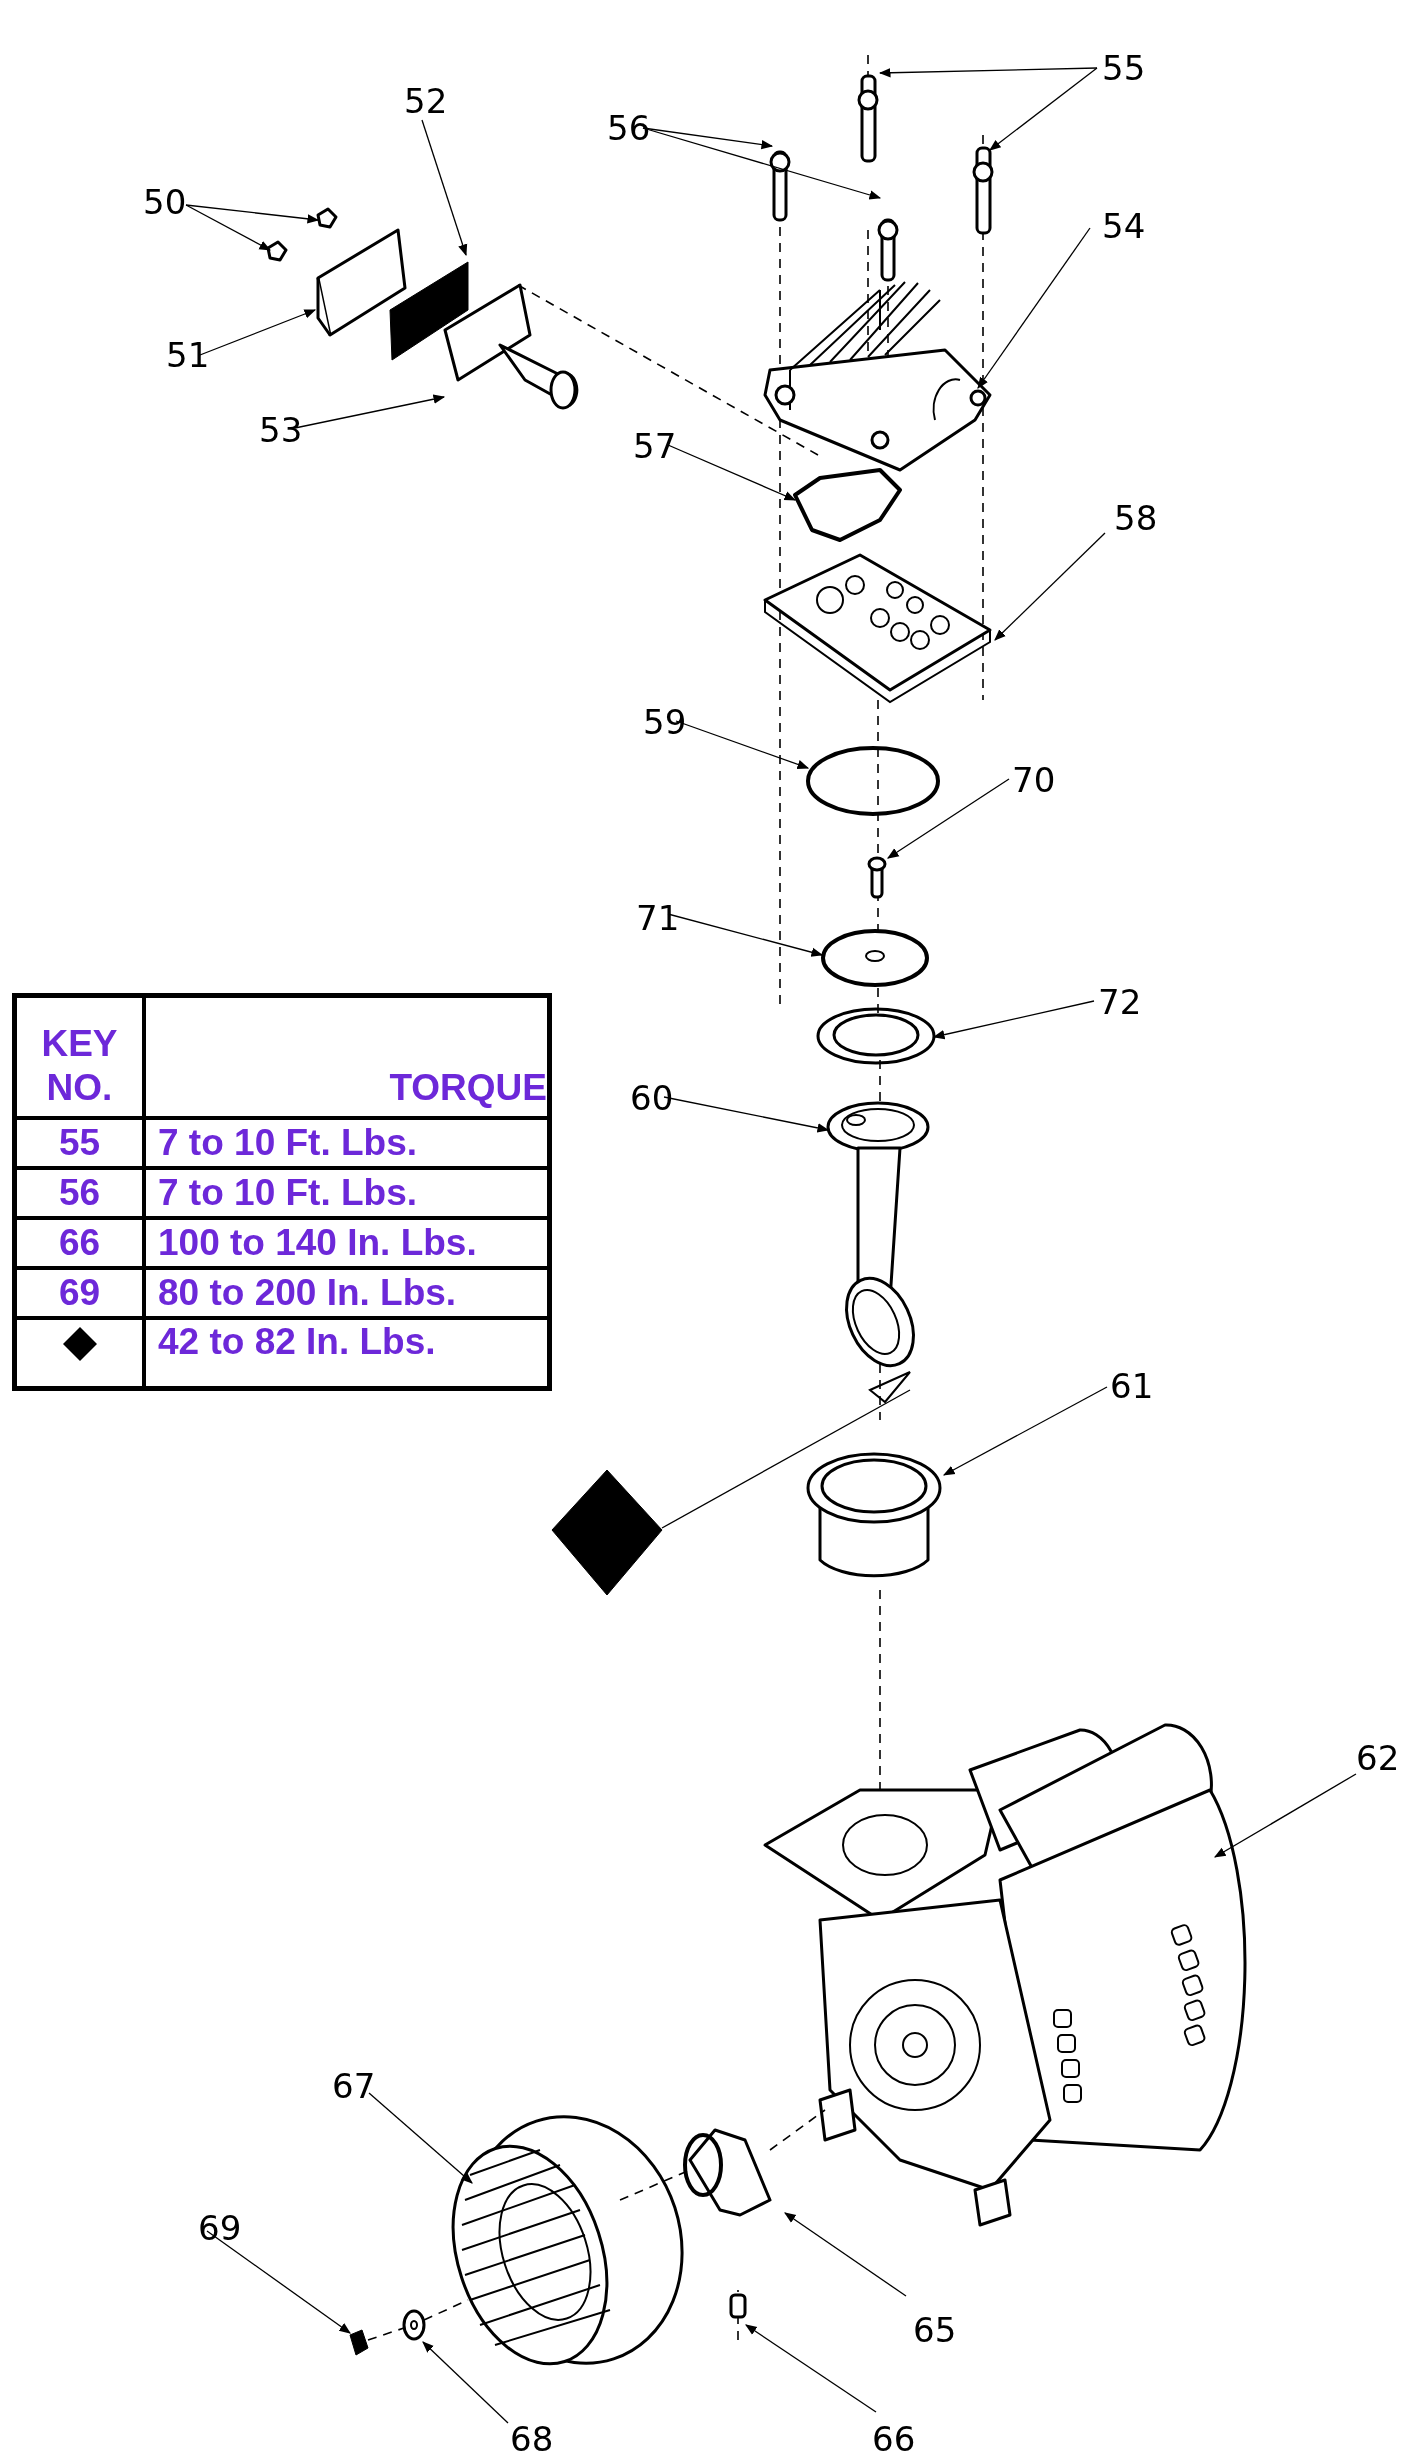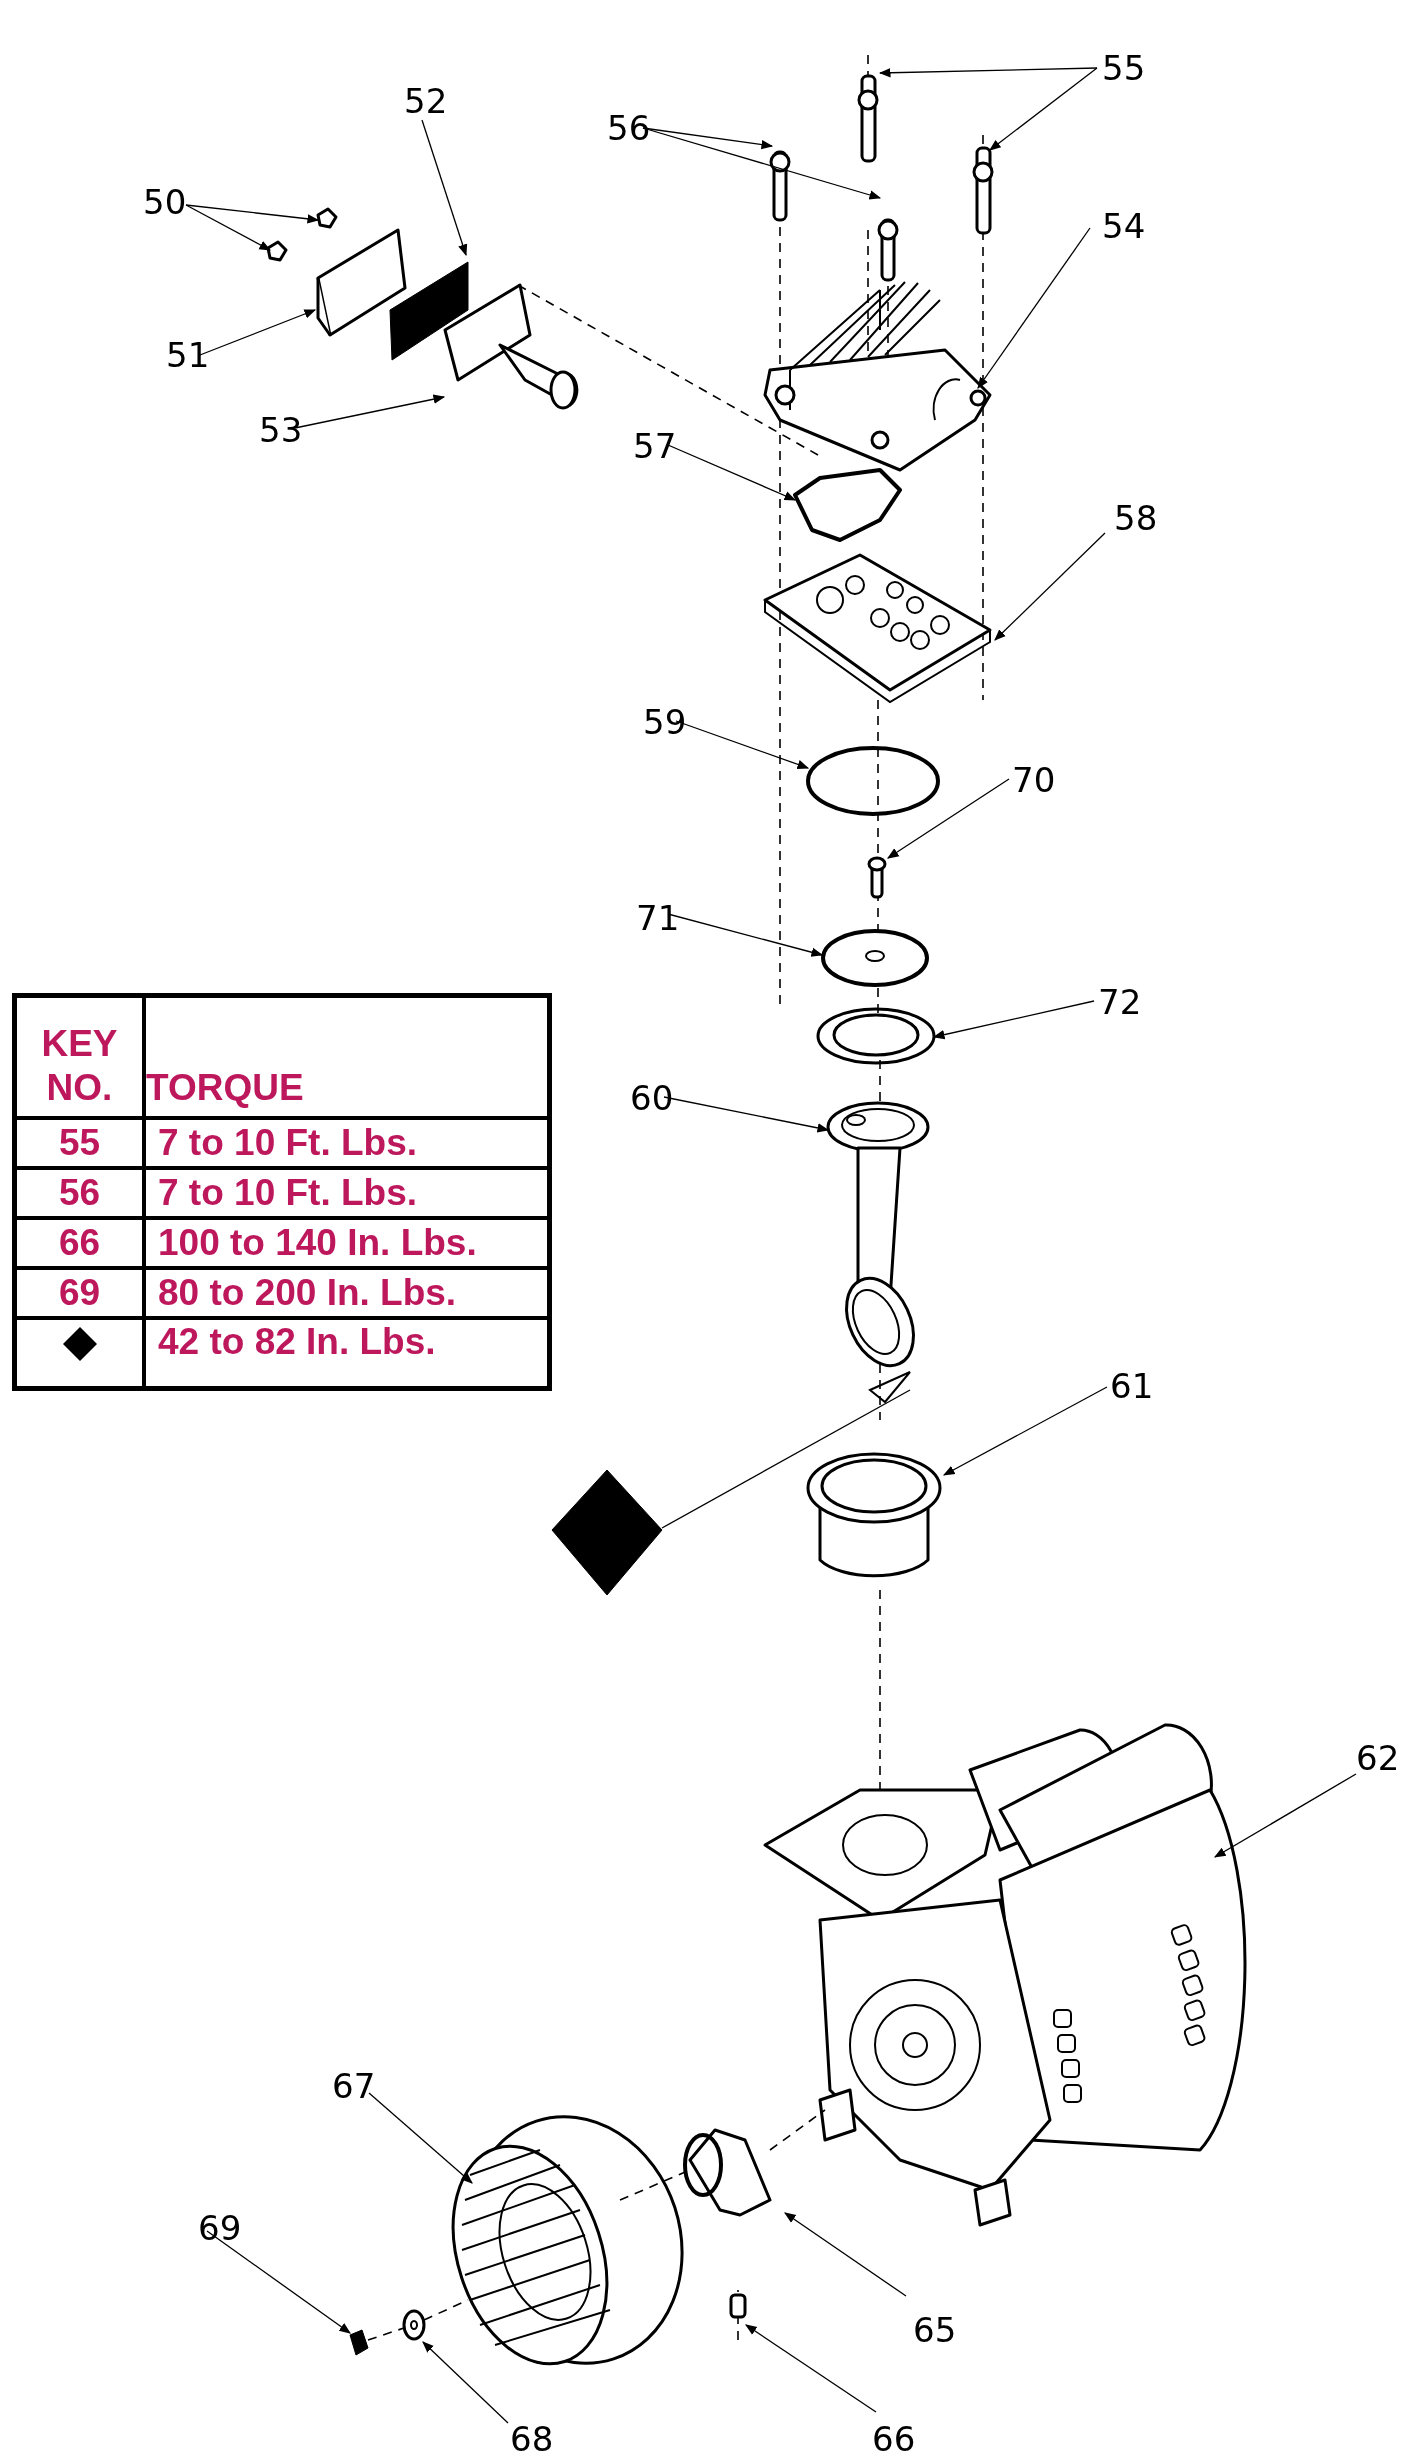--- a/index.html
+++ b/index.html
@@ -4,25 +4,25 @@
 <style>
   html,body{margin:0;padding:0;background:#ffffff;}
   body{width:1401px;height:2453px;position:relative;overflow:hidden;font-family:"DejaVu Sans Condensed","DejaVu Sans",sans-serif;}
   #diagram{position:absolute;left:0;top:0;width:1401px;height:2453px;}
   .lbl{font-family:"DejaVu Sans",sans-serif;font-size:34px;fill:#000;transform-box:fill-box;}
   .leader{stroke:#000;stroke-width:1.3;fill:none;}
   .dash{stroke:#000;stroke-width:1.6;stroke-dasharray:9 7;fill:none;}
   .part{stroke:#000;stroke-width:3;fill:#fff;stroke-linejoin:round;}
   .thin{stroke:#000;stroke-width:2;fill:none;}
   .blk{fill:#000;stroke:#000;}
-  #torque-table{position:absolute;left:12px;top:993px;width:540px;border-collapse:collapse;border:5px solid #000;font-family:"Liberation Sans",sans-serif;font-weight:bold;color:#be185d;}
+  #torque-table{position:absolute;left:12px;top:993px;width:540px;border-collapse:collapse;border:5px solid #000;font-family:"Liberation Sans",sans-serif;font-weight:bold;color:#6d28d9;}
   #torque-table td,#torque-table th{border:4px solid #000;padding:0;}
   #torque-table th{height:112px;font-size:37px;vertical-align:bottom;line-height:44px;padding-bottom:6px;}
   #torque-table th.key{width:125px;text-align:center;}
-  #torque-table th.tq{text-align:left;}
+  #torque-table th.tq{text-align:right;}
   #torque-table td{height:46px;font-size:37px;line-height:44px;}
   #torque-table td.k{text-align:center;}
   #torque-table td.v{padding-left:12px;white-space:nowrap;}
   #torque-table tr.last td{height:66px;vertical-align:top;}
   .diamond-glyph{display:inline-block;width:24px;height:24px;background:#000;transform:rotate(45deg);margin-top:12px;}
 </style>
 </head>
 <body>
 
 <svg id="diagram" viewBox="0 0 1401 2453" xmlns="http://www.w3.org/2000/svg">

